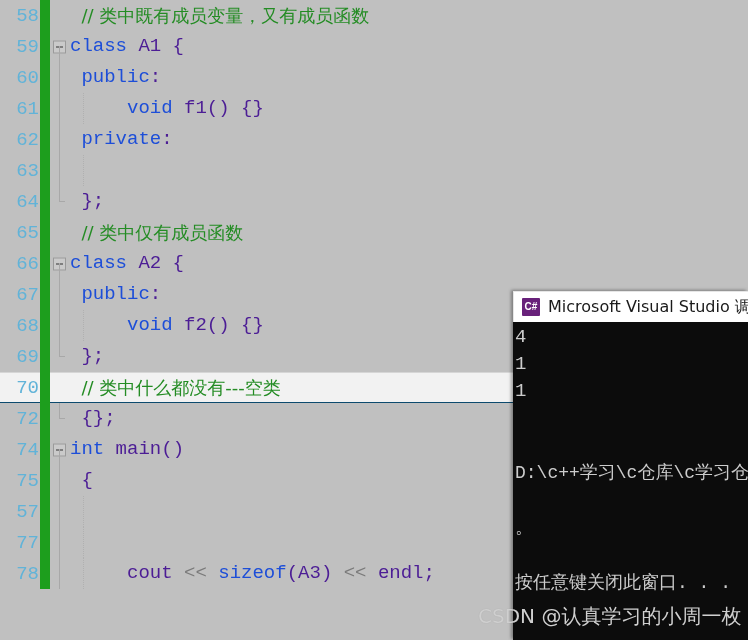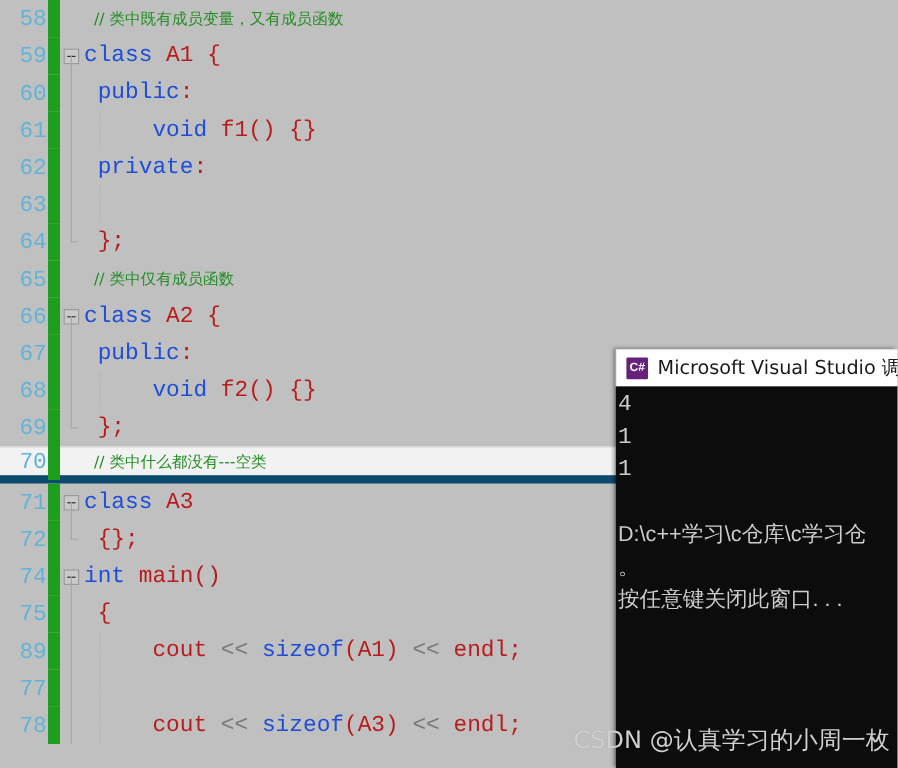--- a/index.html
+++ b/index.html
@@ -27,21 +27,21 @@
   .code-row {
     position: relative;
     height: 31px;
     display: flex;
     align-items: center;
     box-sizing: border-box;
   }
   .code-row.current {
     background: #f2f2f2;
     border-top: 1px solid #d6d6d6;
-    border-bottom: 7px solid #0c4a6e;
+    border-bottom: 1px solid #0c4a6e;
     justify-content: center;
   }
 
   
   .gutter {
     width: 40px;
     min-width: 40px;
     height: 31px;
     position: relative;
     overflow: hidden;
@@ -131,24 +131,24 @@
     position: absolute;
     top: 0;
     height: 31px;
     width: 1px;
     border-left: 1px dotted #b0b0b0;
   }
   .ig1 { left: 13px; }
 
   .tok-comment { color: #248c24; }
   .tok-kw      { color: #1d4ed8; }
-  .tok-plain   { color: #b91c1c; font-family: Liberation Mono, monospace; }
+  .tok-plain   { color: #4c1d95; font-family: Liberation Mono, monospace; }
   .tok-op      { color: #7a7a7a; }
 
-  .cjk { font-family: "DejaVu Sans", "Liberation Sans", sans-serif; font-size: 13px; }
+  .cjk { font-family: "DejaVu Sans", "Liberation Sans", sans-serif; font-size: 18px; }
 
   
   #console-window {
     position: absolute;
     left: 513px;
     top: 291px;
     width: 235px;
     height: 349px;
     box-shadow: -2px -1px 3px rgba(0,0,0,0.35);
     overflow: hidden;
@@ -196,22 +196,23 @@
   }
   .console-line {
     font-family: "Liberation Mono", monospace;
     font-size: 19px;
     line-height: 27px;
     color: #cccccc;
     white-space: pre;
     padding-left: 1px;
   }
   .console-line.cjkline {
-    font-family: Liberation Sans, sans-serif;
+    font-family: Liberation Mono, monospace;
     font-size: 18px;
+    margin-top: 28px;
   }
   .console-blank { height: 27px; }
 
   
   #watermark {
     position: absolute;
     left: 478px;
     top: 603px;
     font-family: "DejaVu Sans", "Liberation Sans", sans-serif;
     font-size: 20px;
@@ -346,69 +347,58 @@
     <div class="code-row current">
       <div class="gutter">
         <span class="lineno">70</span>
       </div>
       <div class="changebar"></div>
       <div class="foldcol"></div>
       <div class="codetext"><span><span class="tok-comment cjk">  // 类中什么都没有---空类</span></span></div>
     </div>
     <div class="code-row">
       <div class="gutter">
-        <span class="lineno">71</span>
+        <span class="lineno">72</span>
+      </div>
+      <div class="changebar"></div>
+      <div class="foldcol">
+        <div class="foldline half-bot endcap"></div>
+      </div>
+      <div class="codetext"><span><span class="tok-plain"> {};</span></span></div>
+    </div>
+    <div class="code-row">
+      <div class="gutter">
+        <span class="lineno">74</span>
       </div>
       <div class="changebar"></div>
       <div class="foldcol">
         <div class="foldbox"></div>
         <div class="foldline half-top"></div>
       </div>
-      <div class="codetext"><span><span class="tok-kw">class</span><span class="tok-plain"> A3</span></span></div>
-    </div>
-    <div class="code-row">
-      <div class="gutter">
-        <span class="lineno">72</span>
-      </div>
-      <div class="changebar"></div>
-      <div class="foldcol">
-        <div class="foldline half-bot endcap"></div>
-      </div>
-      <div class="codetext"><span><span class="tok-plain"> {};</span></span></div>
-    </div>
-    <div class="code-row">
-      <div class="gutter">
-        <span class="lineno">74</span>
-      </div>
-      <div class="changebar"></div>
-      <div class="foldcol">
-        <div class="foldbox"></div>
-        <div class="foldline half-top"></div>
-      </div>
       <div class="codetext"><span><span class="tok-kw">int</span><span class="tok-plain"> main()</span></span></div>
     </div>
     <div class="code-row">
       <div class="gutter">
         <span class="lineno">75</span>
       </div>
       <div class="changebar"></div>
       <div class="foldcol">
         <div class="foldline"></div>
       </div>
       <div class="codetext"><span><span class="tok-plain"> {</span></span></div>
     </div>
     <div class="code-row">
       <div class="gutter">
-        <span class="lineno">89</span>
-      </div>
-      <div class="changebar"></div>
-      <div class="foldcol">
-        <div class="foldline"></div>
-      </div>
-      <div class="codetext"><div class="indent-guide ig1"></div><span><span class="tok-plain">     cout </span><span class="tok-op">&lt;&lt;</span><span class="tok-plain"> </span><span class="tok-kw">sizeof</span><span class="tok-plain">(A1) </span><span class="tok-op">&lt;&lt;</span><span class="tok-plain"> endl;</span></span></div>
+        <span class="lineno">57</span>
+      </div>
+      <div class="changebar"></div>
+      <div class="foldcol">
+        <div class="foldline"></div>
+      </div>
+      <div class="codetext"><div class="indent-guide ig1"></div></div>
     </div>
     <div class="code-row">
       <div class="gutter">
         <span class="lineno">77</span>
       </div>
       <div class="changebar"></div>
       <div class="foldcol">
         <div class="foldline"></div>
       </div>
       <div class="codetext"><div class="indent-guide ig1"></div></div>

